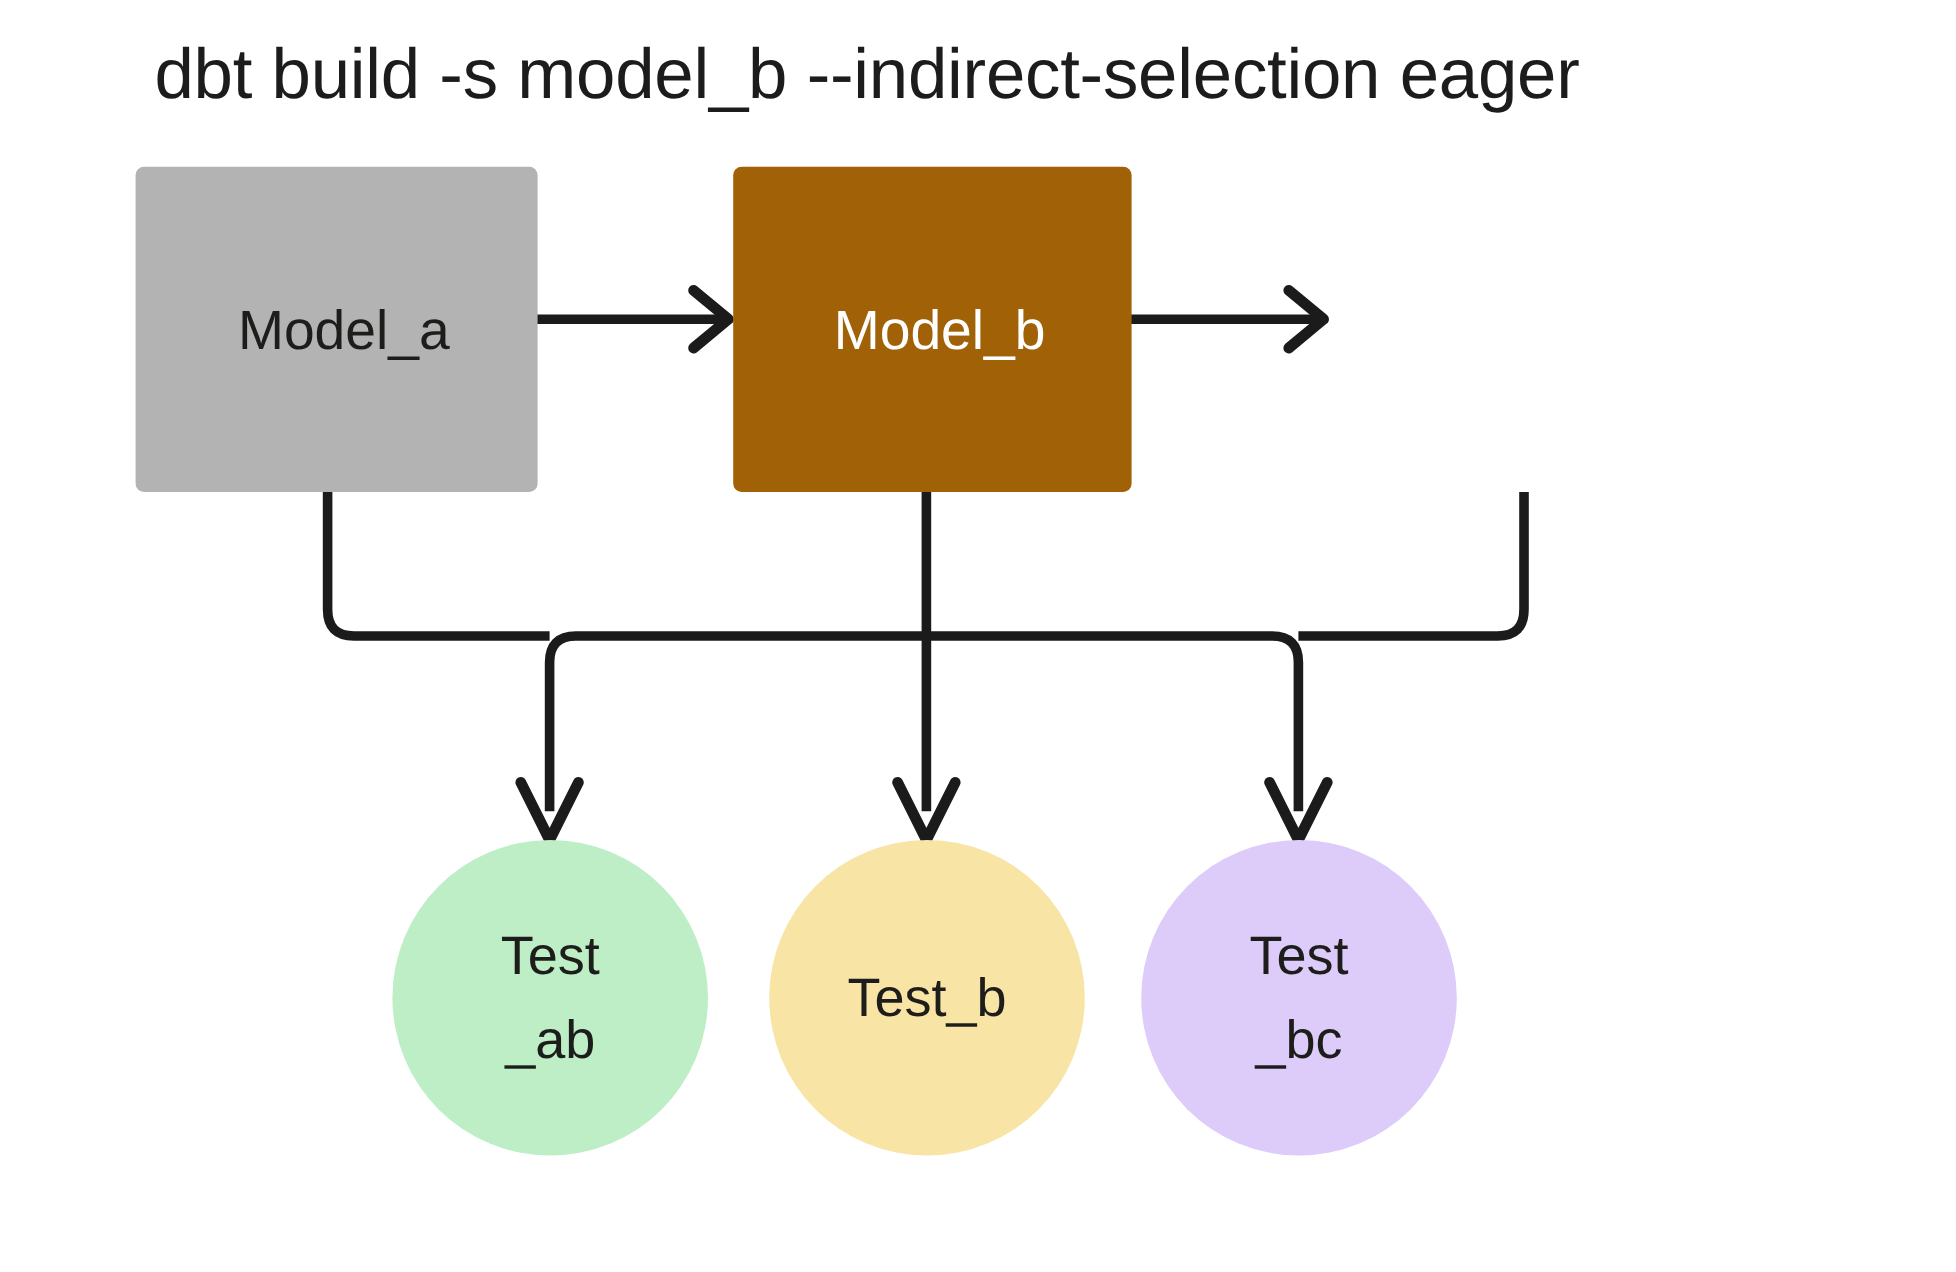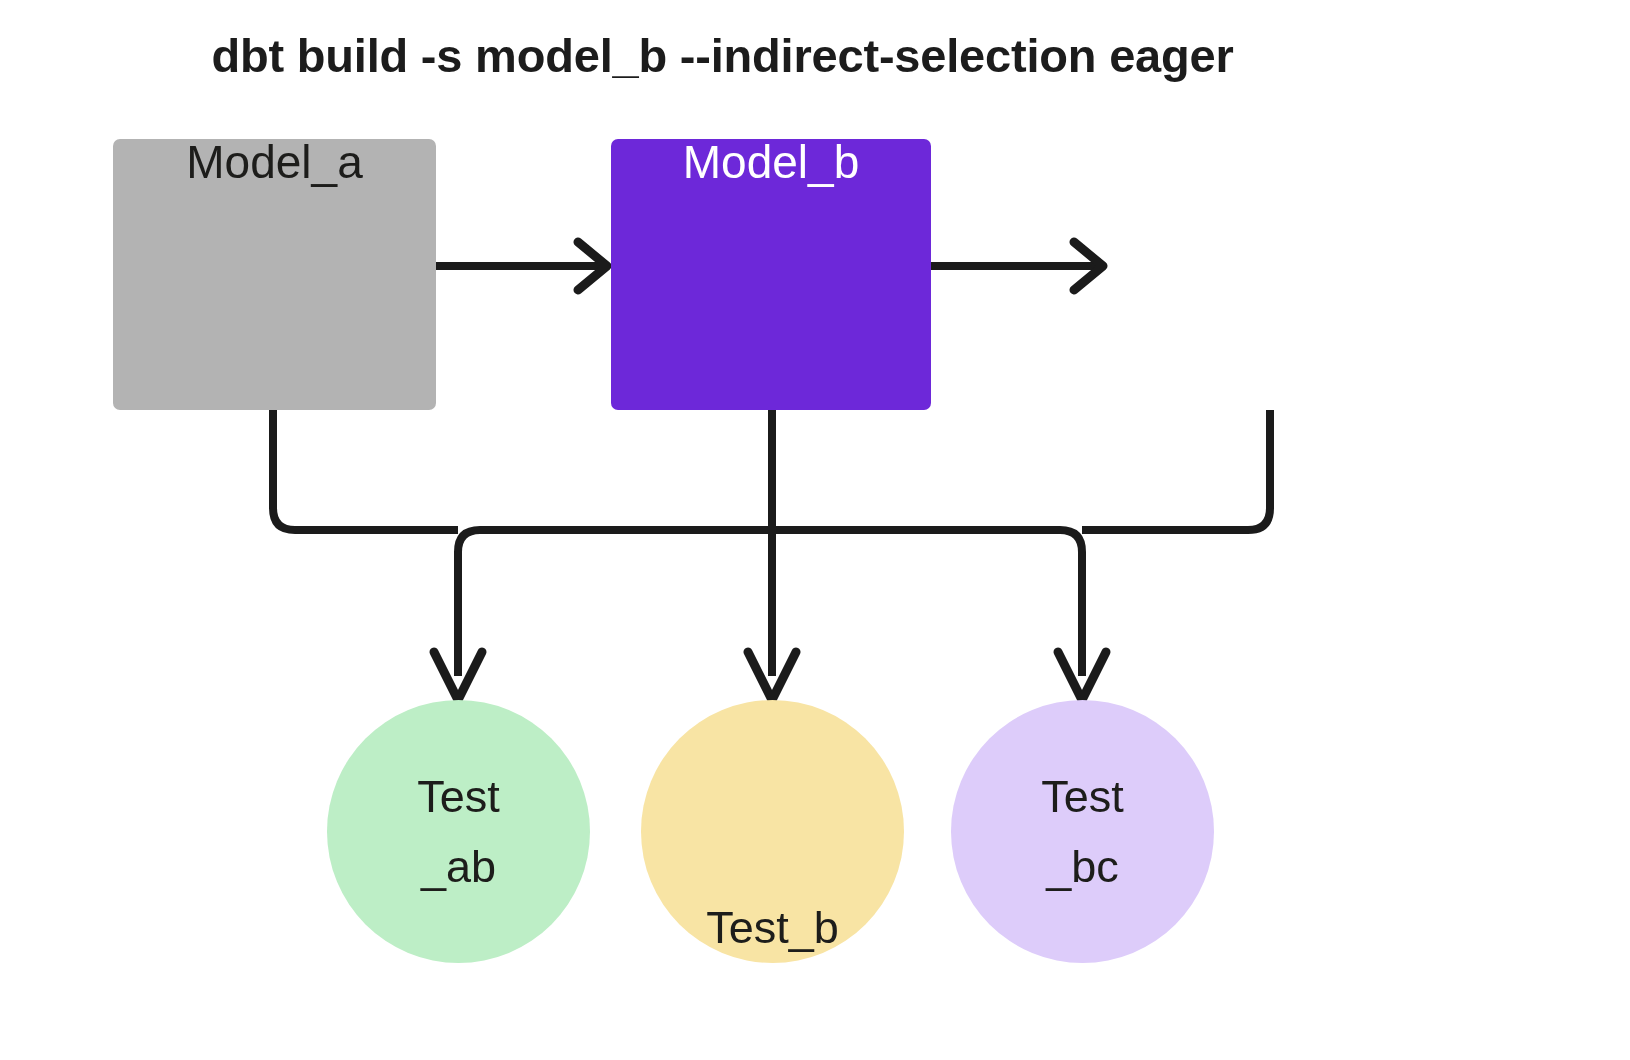--- a/index.html
+++ b/index.html
@@ -17,34 +17,36 @@
     height: 1060px;
     background: #ffffff;
     overflow: hidden;
   }
   #diagram-title {
     position: absolute;
     left: 0;
     top: 28px;
     width: 1445px;
     text-align: center;
-    font-size: 47px;
-    font-weight: 700;
+    font-size: 59px;
+    font-weight: 400;
     color: #1c1c1c;
     letter-spacing: -0.2px;
     white-space: nowrap;
   }
   .node-box {
     position: absolute;
     border-radius: 7px;
     display: flex;
+    align-items: center;
     justify-content: center;
     font-size: 46px;
     font-weight: 400;
     line-height: 1;
+    padding-left: 12px;
   }
   .node-circle {
     position: absolute;
     border-radius: 50%;
     display: flex;
     flex-direction: column;
     align-items: center;
     justify-content: center;
     font-size: 45px;
     font-weight: 400;
@@ -118,31 +120,31 @@
 
     <g>
       <path class="edge-path" d="M 1270 410 L 1270 508 Q 1270 530 1248 530 L 1082 530"></path>
     </g>
   </svg>
 
   <div class="node-box" style="left:113px; top:139px; width:323px; height:271px; background:#b3b3b3; color:#1d1d1b;">
     <span>Model_a</span>
   </div>
 
-  <div class="node-box" style="left:611px; top:139px; width:320px; height:271px; background:#6d28d9; color:#ffffff;">
+  <div class="node-box" style="left:611px; top:139px; width:320px; height:271px; background:#a16207; color:#ffffff;">
     <span>Model_b</span>
   </div>
 
 
   <div class="node-circle" style="left:327px; top:700px; width:263px; height:263px; background:#bdeec6;">
     <span>Test</span>
     <span class="line2">_ab</span>
   </div>
 
-  <div class="node-circle" style="left:641px; top:700px; width:263px; height:263px; background:#f8e4a4;justify-content:flex-end;">
+  <div class="node-circle" style="left:641px; top:700px; width:263px; height:263px; background:#f8e4a4;">
     <span>Test_b</span>
   </div>
 
   <div class="node-circle" style="left:951px; top:700px; width:263px; height:263px; background:#ddccfa;">
     <span>Test</span>
     <span class="line2">_bc</span>
   </div>
 
 </div>
 

